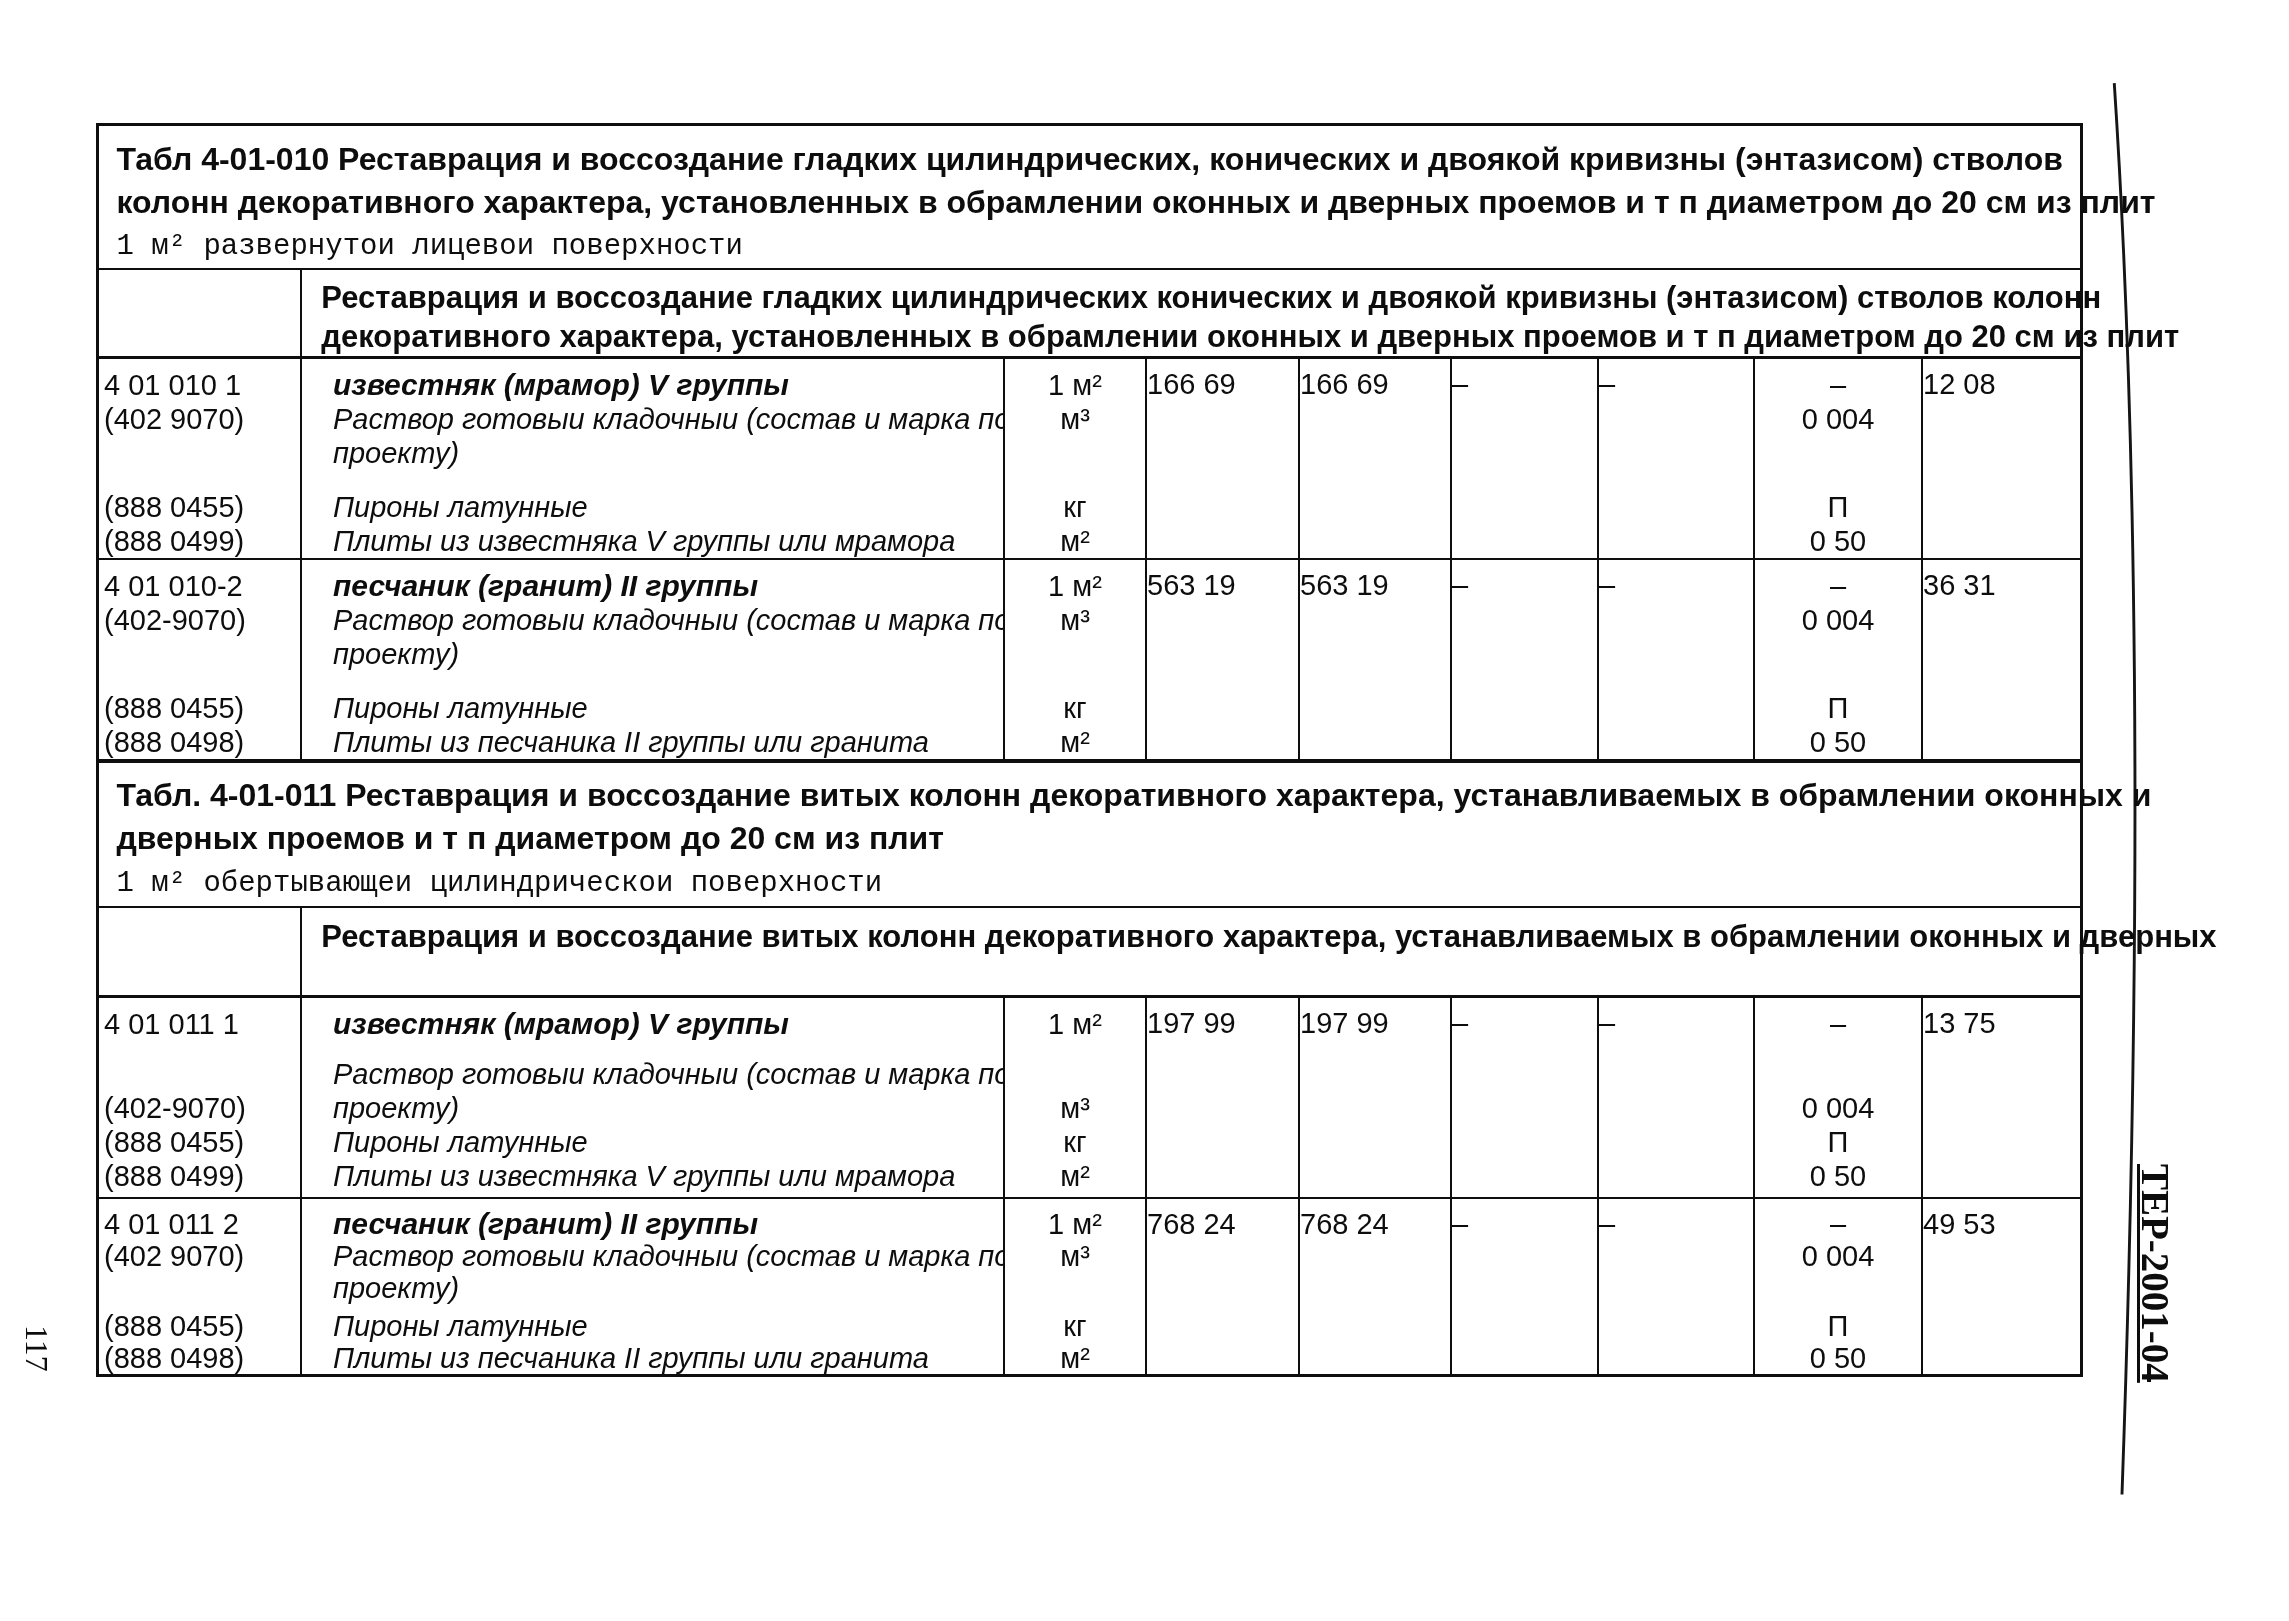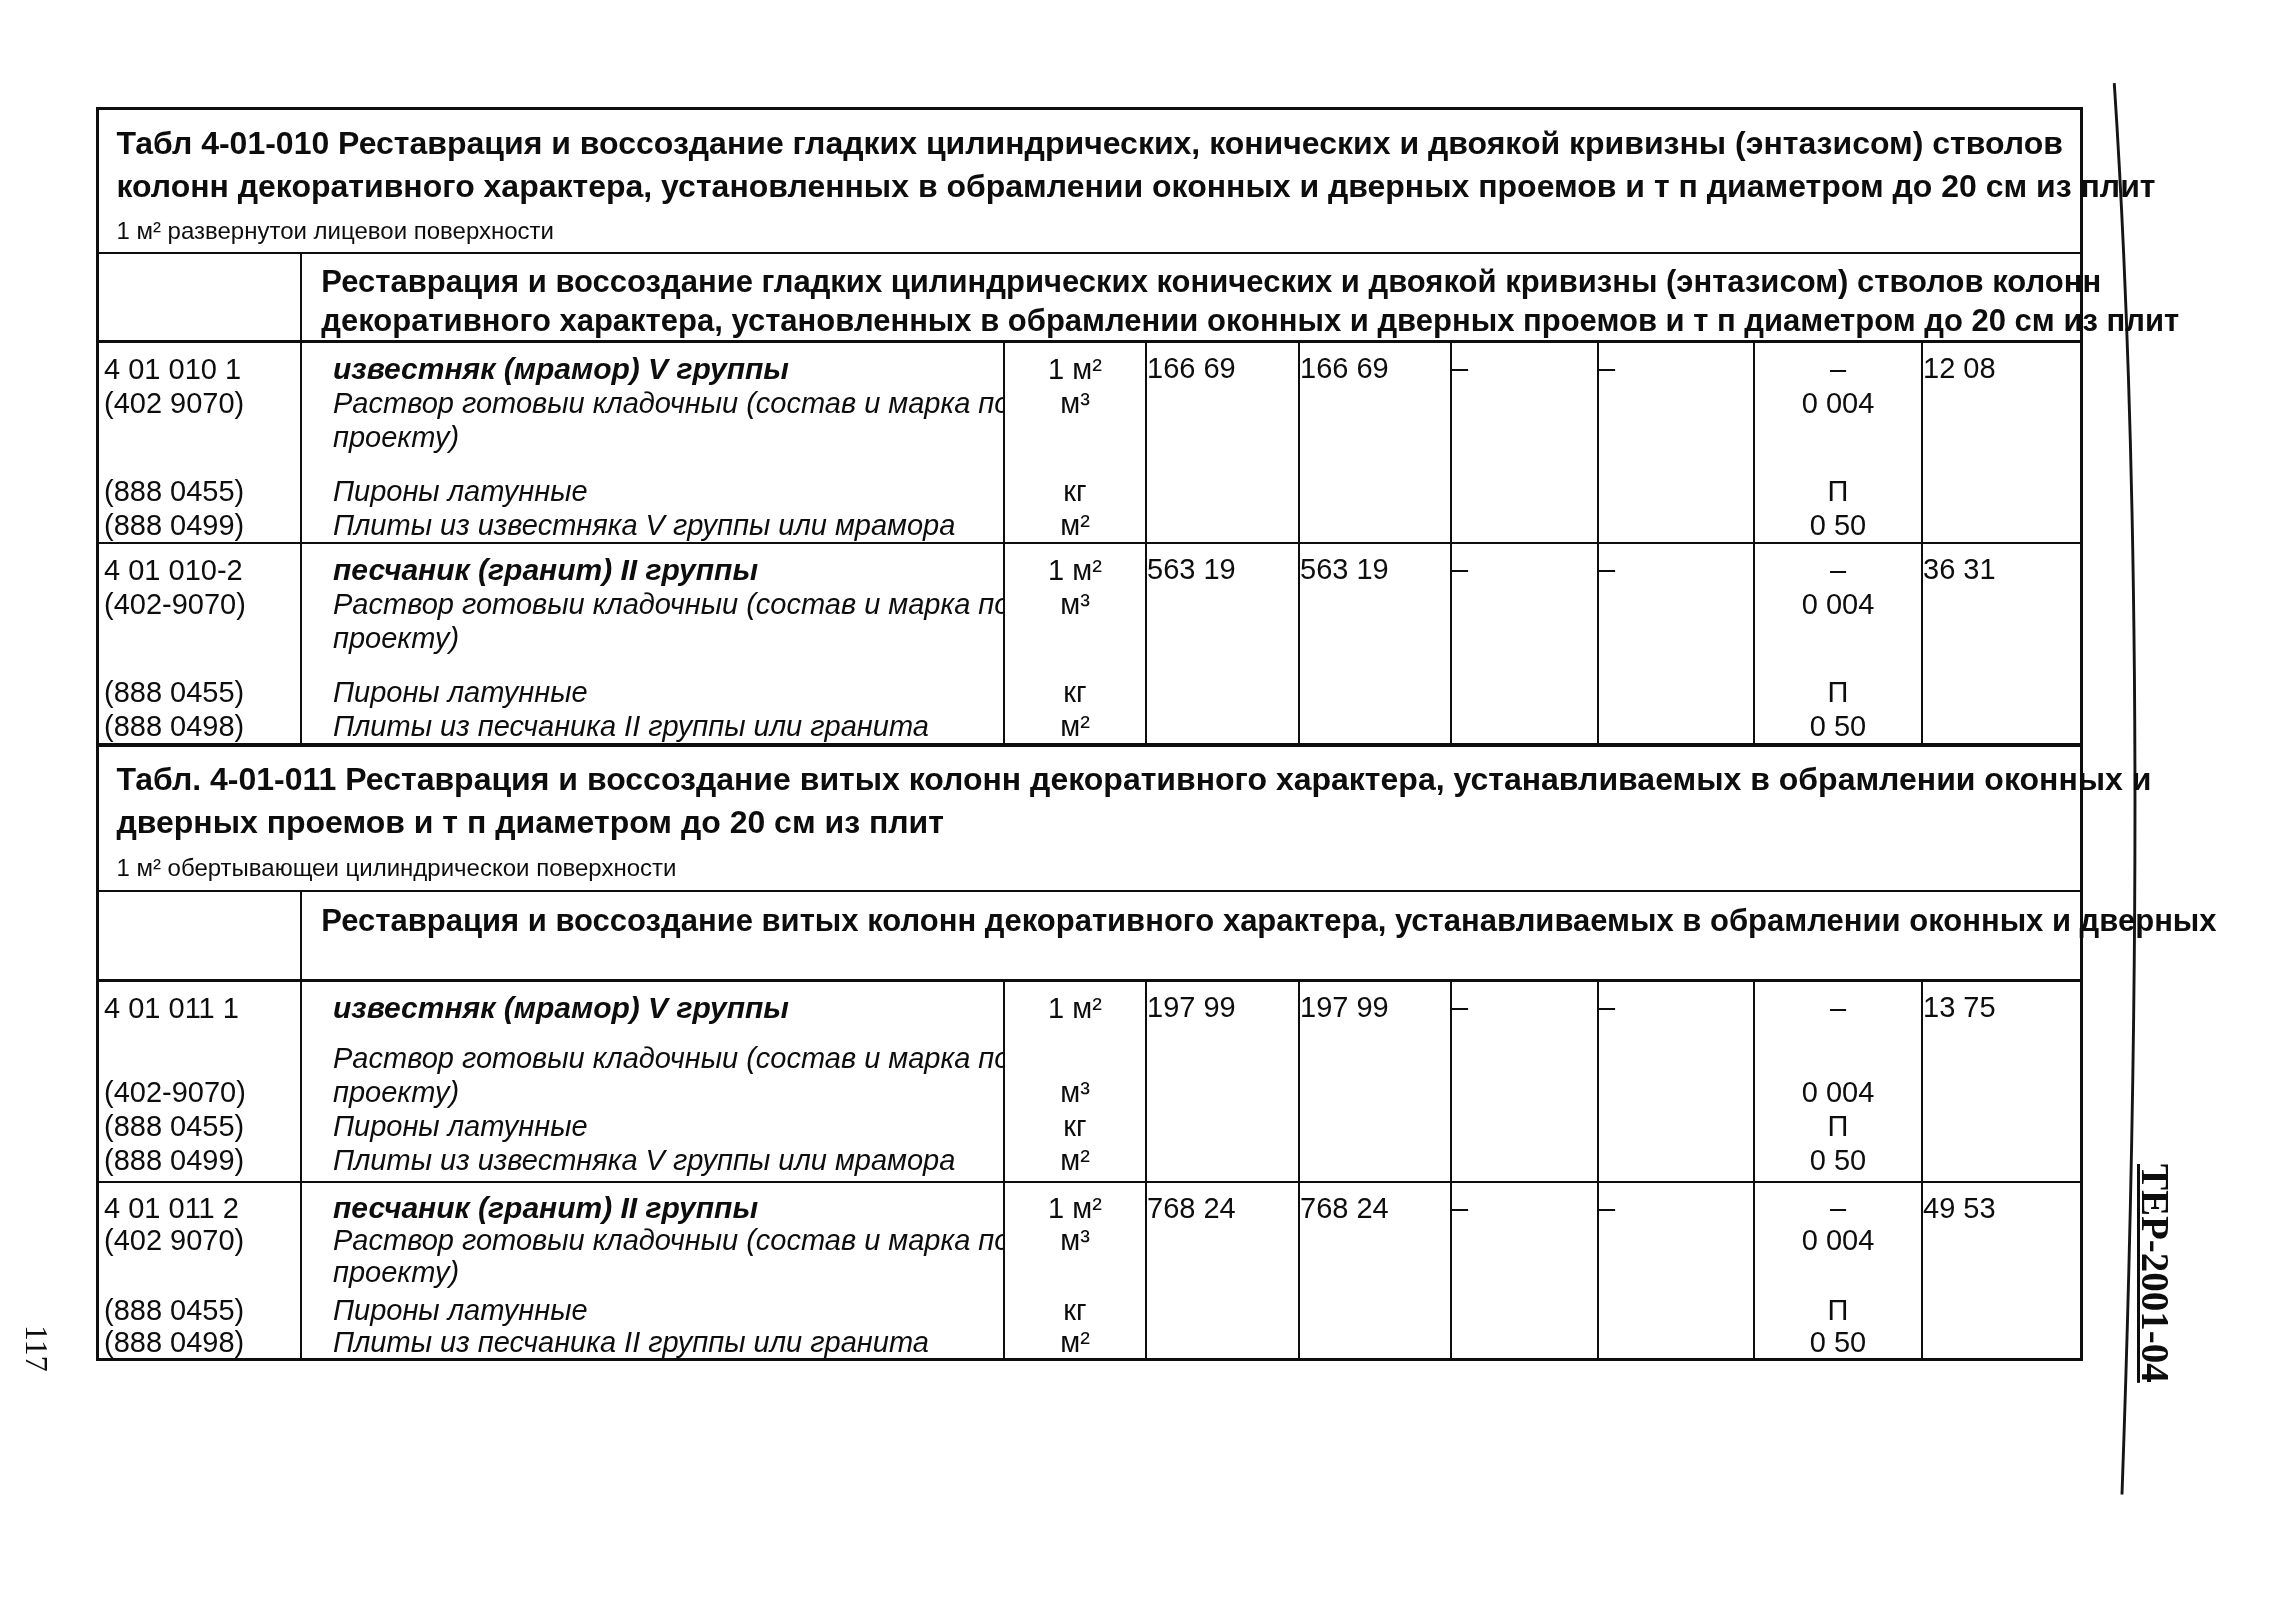--- a/index.html
+++ b/index.html
@@ -1,27 +1,27 @@
 <!DOCTYPE html>
 <html><head>
 <meta charset="utf-8">
 <style>
   html,body{margin:0;padding:0;}
   body{
     width:2289px;height:1621px;position:relative;background:#ffffff;
     font-family:"Liberation Sans",sans-serif;color:#0d0d0d;overflow:hidden;
   }
   .frame{
-    position:absolute;left:96px;top:107px;width:1987px;height:1254px;
+    position:absolute;left:96px;top:123px;width:1987px;height:1254px;
     border:3.9px solid #0e0e0e;box-sizing:border-box;
     display:flex;flex-direction:column;background:#fff;
   }
   .tblock{border-bottom:2.9px solid #0e0e0e;box-sizing:border-box;padding:11.6px 17.4px 0 17.4px;}
   .tblock .t-l{font-weight:bold;font-size:32px;line-height:43px;white-space:nowrap;}
-  .tblock .t-n{font-size:24px;line-height:39px;margin-top:3.9px;}
+  .tblock .t-n{font-size:29px;line-height:39px;margin-top:3.9px;font-family:Liberation Mono, monospace;}
   .t1{height:149px;}
   .t2{height:151px;}
   .hrow{display:grid;grid-template-columns:203px 1fr;border-bottom:3.9px solid #0e0e0e;box-sizing:border-box;}
   .h1{height:89px;}
   .h2{height:93px;}
   .hrow .hempty{border-right:2.9px solid #0e0e0e;}
   .hrow .htext{padding:8.7px 0 0 19.3px;font-weight:bold;font-size:31px;line-height:39px;white-space:nowrap;}
   .row{
     display:grid;box-sizing:border-box;
     grid-template-columns:203px 703px 142px 153px 152px 147px 156px 168px 1fr;

